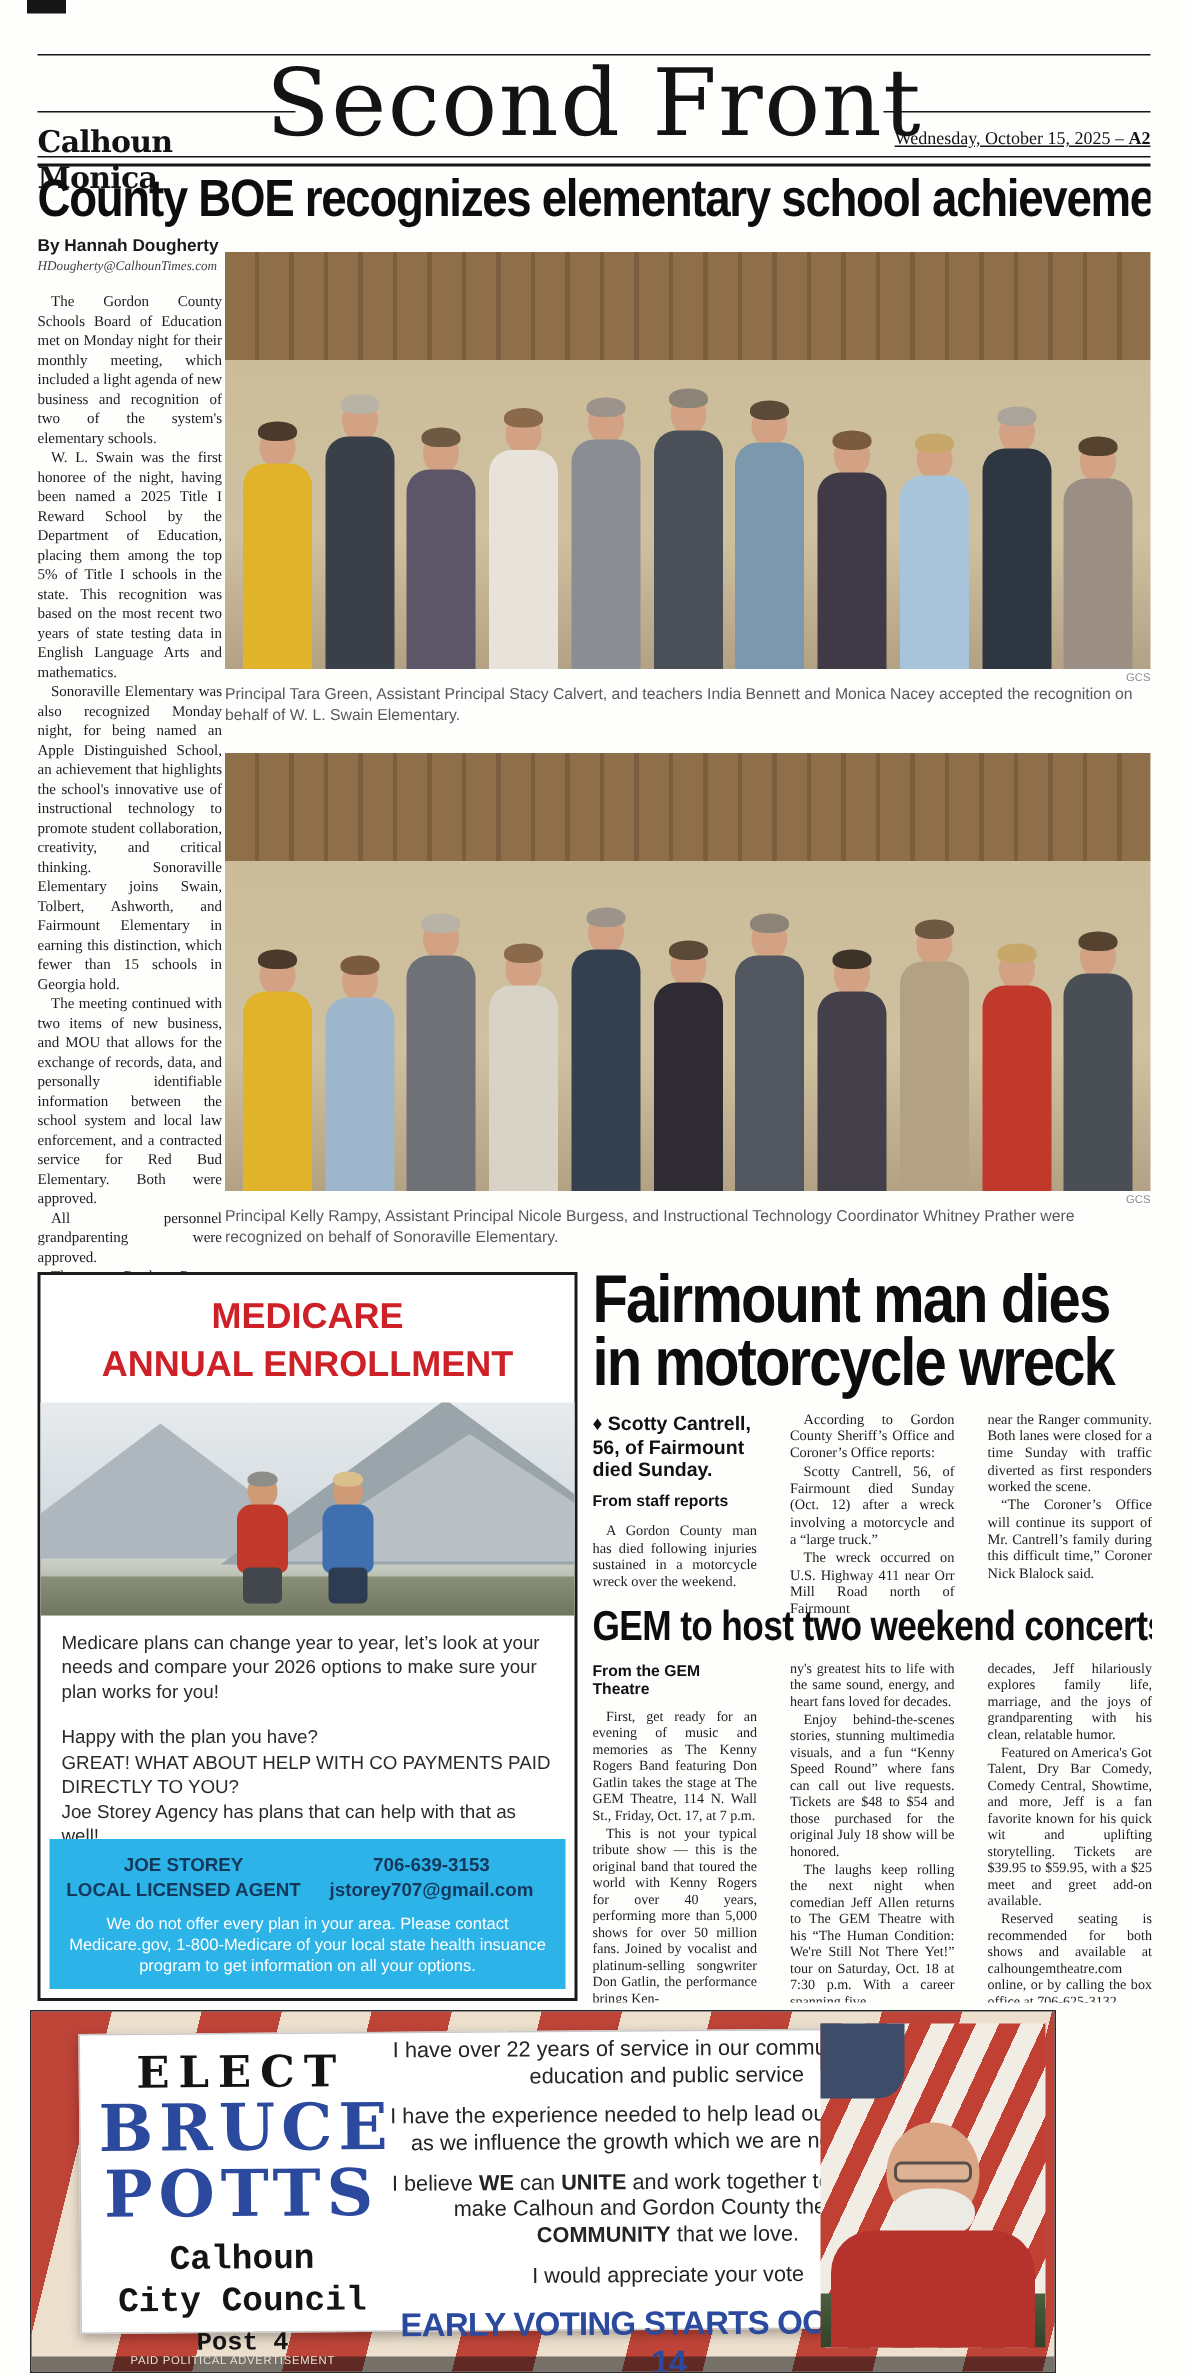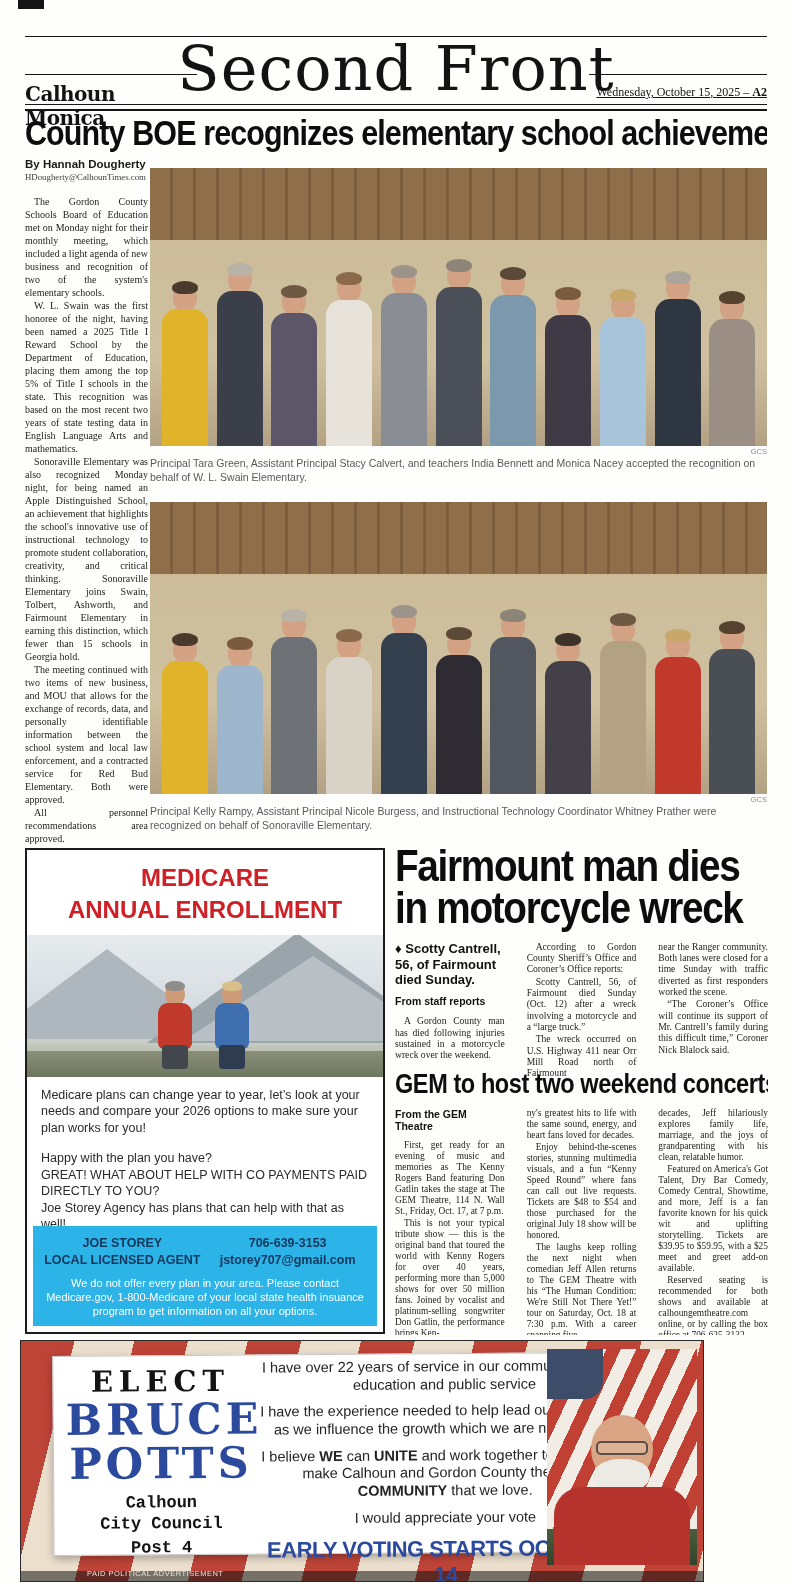--- a/index.html
+++ b/index.html
@@ -16,21 +16,21 @@
             text-align:right;font-size:12px;color:#131313;text-decoration:underline;}
   .dateline b{font-weight:bold;}
   .header-rules{position:absolute;left:25px;top:104px;width:742px;height:4px;
                 border-top:1px solid #151515;border-bottom:2px solid #151515;}
   .lead-headline{position:absolute;left:25px;top:113px;width:742px;overflow:hidden;}
   .lead-headline span{display:inline-block;white-space:nowrap;transform:scaleX(0.87);transform-origin:left center;
         font-family:"Liberation Sans",sans-serif;font-weight:bold;font-size:35px;letter-spacing:-1px;color:#0d0d0d;}
   
   .lead-col{position:absolute;left:25px;top:158px;width:123px;height:690px;overflow:hidden;}
   .byline{font-family:"Liberation Sans",sans-serif;font-weight:bold;font-size:11.5px;margin:0 0 2px 0;}
-  .byline-email{font-size:8.8px;color:#3d3d3d;word-break:break-all;margin:0 0 12px 0;line-height:1.3;}
+  .byline-email{font-style:italic;font-size:8.8px;color:#3d3d3d;word-break:break-all;margin:0 0 12px 0;line-height:1.3;}
   .serif-p{font-size:10px;line-height:1.3;text-align:justify;text-indent:9px;margin:0;color:#1c1c1c;}
   .serif-p.cont{text-indent:0;}
   
   .photo-block{position:absolute;left:150px;width:617px;}
   .pb1{top:168px;} .pb2{top:502px;}
   .np-photo{position:relative;overflow:hidden;width:617px;
             background:linear-gradient(#c7b democratic 0,#cfc1a0 70%,#b9a787);
             background:linear-gradient(#c9b895 0%,#cfc1a0 68%,#b3a184 100%);}
   .np1{height:278px;} .np2{height:292px;}
   .wood{position:absolute;top:0;left:0;right:0;height:72px;
@@ -84,21 +84,21 @@
   .gem .serif-p{font-size:9.4px;line-height:1.17;}
   
   .election{position:absolute;left:20px;top:1340px;width:684px;height:242px;border:1px solid #2a2a2a;box-sizing:border-box;overflow:hidden;
             background:repeating-linear-gradient(104deg,#bf4438 0 52px,#ecdfce 52px 110px);}
   .election::before{content:"";position:absolute;left:0;right:0;bottom:0;height:10px;background:rgba(20,20,20,.55);}
   .elect-box{position:absolute;left:32px;top:13px;width:578px;height:198px;background:#ffffff;border:1px solid #c7c7c7;
              transform:rotate(-0.4deg);box-shadow:0 3px 8px rgba(0,0,0,.3);}
   .cand{position:absolute;left:12px;top:10px;width:190px;text-align:center;}
   .cand .elect{font-family:"DejaVu Serif",serif;font-weight:bold;font-size:29px;letter-spacing:6px;color:#141414;line-height:1.1;}
   .cand .cname{font-family:"DejaVu Serif",serif;font-weight:bold;font-size:43px;letter-spacing:4px;color:#2b4a9e;line-height:1.02;}
-  .cand .office{font-family:"Liberation Mono",monospace;font-weight:bold;font-size:17px;line-height:1.25;color:#141414;margin-top:6px;}
+  .cand .office{font-family:"Liberation Mono",monospace;font-weight:bold;font-size:23px;line-height:1.25;color:#141414;margin-top:6px;}
   .cand .post{font-family:"Liberation Mono",monospace;font-weight:bold;font-size:17px;color:#141414;margin-top:4px;}
   .msgs{position:absolute;left:205px;top:4px;width:372px;text-align:center;
         font-family:"Liberation Sans",sans-serif;font-size:14.5px;line-height:1.22;color:#242424;}
   .msgs p{margin:0 0 9px 0;}
   .msgs b{font-weight:bold;}
   .early{font-family:"Liberation Sans",sans-serif;font-weight:bold;font-size:22px;color:#2b4a9e;letter-spacing:-0.5px;margin-top:2px;}
   .pol-photo{position:absolute;right:6px;top:8px;width:150px;height:216px;overflow:hidden;
              background:repeating-linear-gradient(115deg,#c14034 0 13px,#f1ece4 13px 27px);}
   .pol-photo .canton{position:absolute;left:-8px;top:-8px;width:64px;height:58px;background:#3c4c69;border-radius:0 0 18px 0;}
   .pol-photo .foliage{position:absolute;left:0;right:0;bottom:0;height:36px;background:linear-gradient(#4b5e3d,#33422a);}
@@ -127,21 +127,21 @@
 
   <div class="lead-headline"><span>County BOE recognizes elementary school achievements</span></div>
 
   <div class="lead-col">
     <p class="byline">By Hannah Dougherty</p>
     <p class="byline-email">HDougherty@CalhounTimes.com</p>
     <p class="serif-p">The Gordon County Schools Board of Education met on Monday night for their monthly meeting, which included a light agenda of new business and recognition of two of the system's elementary schools.</p>
     <p class="serif-p">W. L. Swain was the first honoree of the night, having been named a 2025 Title I Reward School by the Department of Education, placing them among the top 5% of Title I schools in the state. This recognition was based on the most recent two years of state testing data in English Language Arts and mathematics.</p>
     <p class="serif-p">Sonoraville Elementary was also recognized Monday night, for being named an Apple Distinguished School, an achievement that highlights the school's innovative use of instructional technology to promote student collaboration, creativity, and critical thinking. Sonoraville Elementary joins Swain, Tolbert, Ashworth, and Fairmount Elementary in earning this distinction, which fewer than 15 schools in Georgia hold.</p>
     <p class="serif-p">The meeting continued with two items of new business, and MOU that allows for the exchange of records, data, and personally identifiable information between the school system and local law enforcement, and a contracted service for Red Bud Elementary. Both were approved.</p>
-    <p class="serif-p">All personnel recommendations area approved.</p>
+    <p class="serif-p">All personnel grandparenting were approved.</p>
     <p class="serif-p">The next Gordon County Schools Board of Education meeting will be held on Monday, Nov. 10, at 6 p.m.</p>
   </div>
 
   <div class="photo-block pb1">
     <div class="np-photo np1">
       <div class="wood"></div>
       <div class="people">
         <div class="person" style="--c:#e0b32a;--h:#4a3a2c;height:196px">
             <i class="head"></i>
             <i class="torso"></i>

